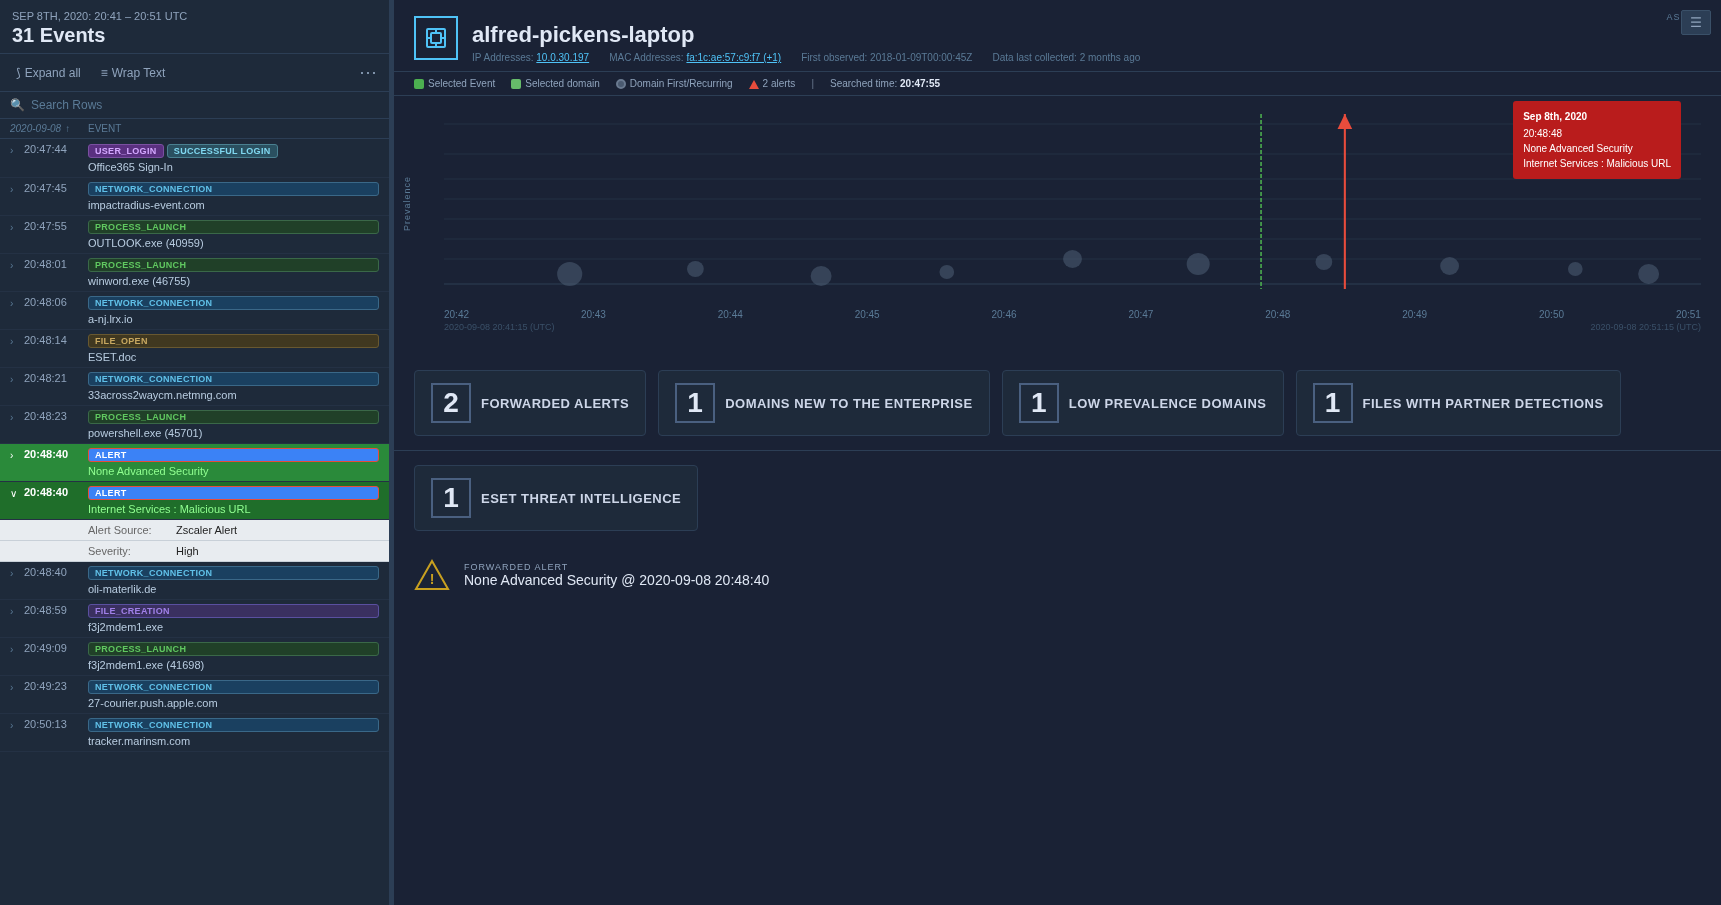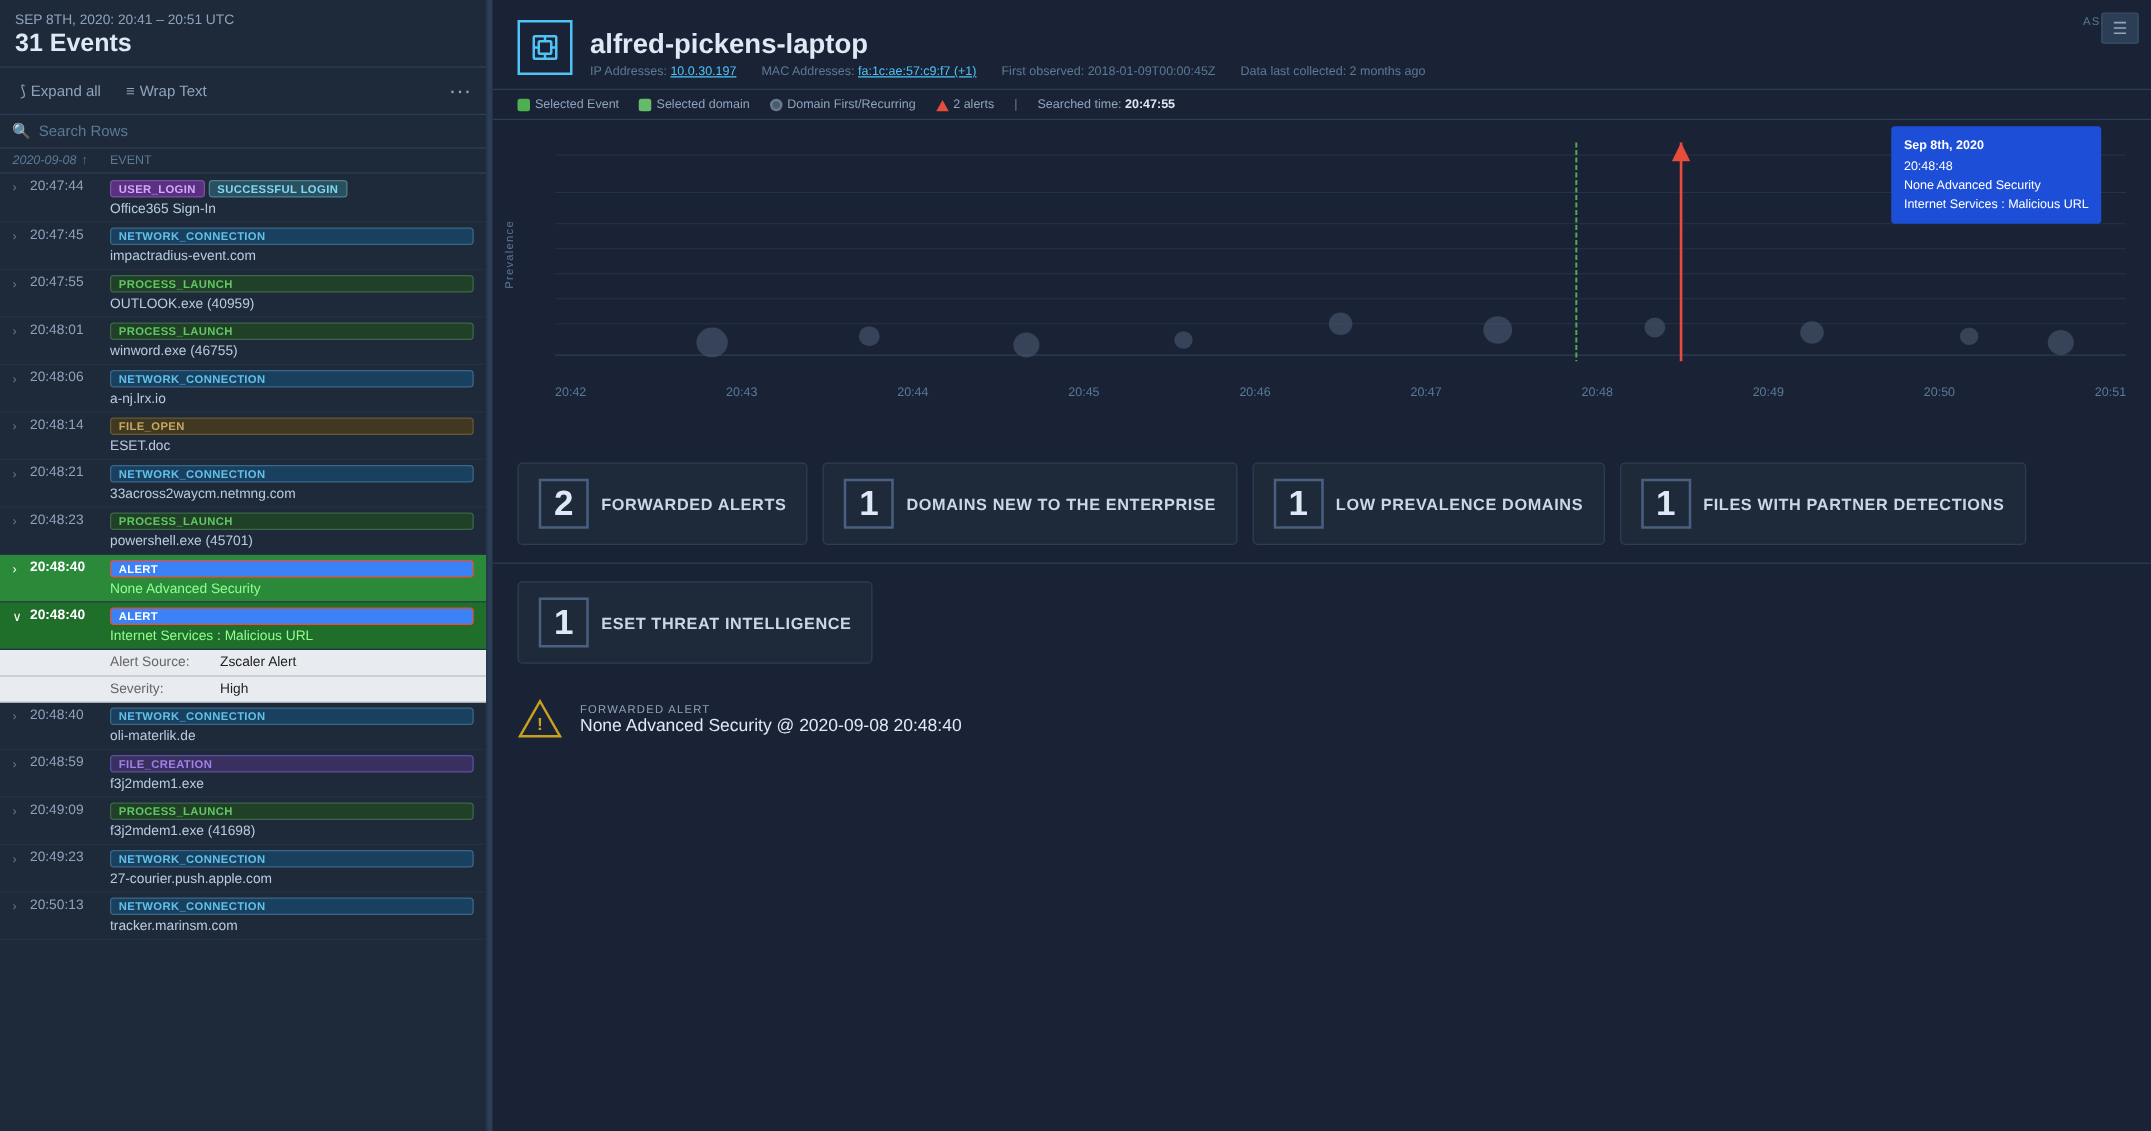--- a/index.html
+++ b/index.html
@@ -323,21 +323,21 @@
 
     .chart-svg {
       width: 100%;
       height: 200px;
     }
 
     .chart-tooltip {
       position: absolute;
       top: 5px;
       right: 40px;
-      background: #1d4ed8;
+      background: #b91c1c;
       color: #fff;
       padding: 8px 10px;
       font-size: 10px;
       border-radius: 3px;
       line-height: 1.5;
       min-width: 160px;
     }
 
     .tooltip-date { font-weight: bold; margin-bottom: 2px; }
 
@@ -717,20 +717,24 @@
       <span>20:43</span>
       <span>20:44</span>
       <span>20:45</span>
       <span>20:46</span>
       <span>20:47</span>
       <span>20:48</span>
       <span>20:49</span>
       <span>20:50</span>
       <span>20:51</span>
     </div>
+    <div style="display:flex; justify-content:space-between; font-size:9px; color:#3a5068; margin-top:2px;">
+      <span>2020-09-08 20:41:15 (UTC)</span>
+      <span>2020-09-08 20:51:15 (UTC)</span>
+    </div>
 
     
     <div class="chart-tooltip">
       <div class="tooltip-date">Sep 8th, 2020</div>
       <div>20:48:48</div>
       <div>None Advanced Security</div>
       <div>Internet Services : Malicious URL</div>
     </div>
   </div>
 

